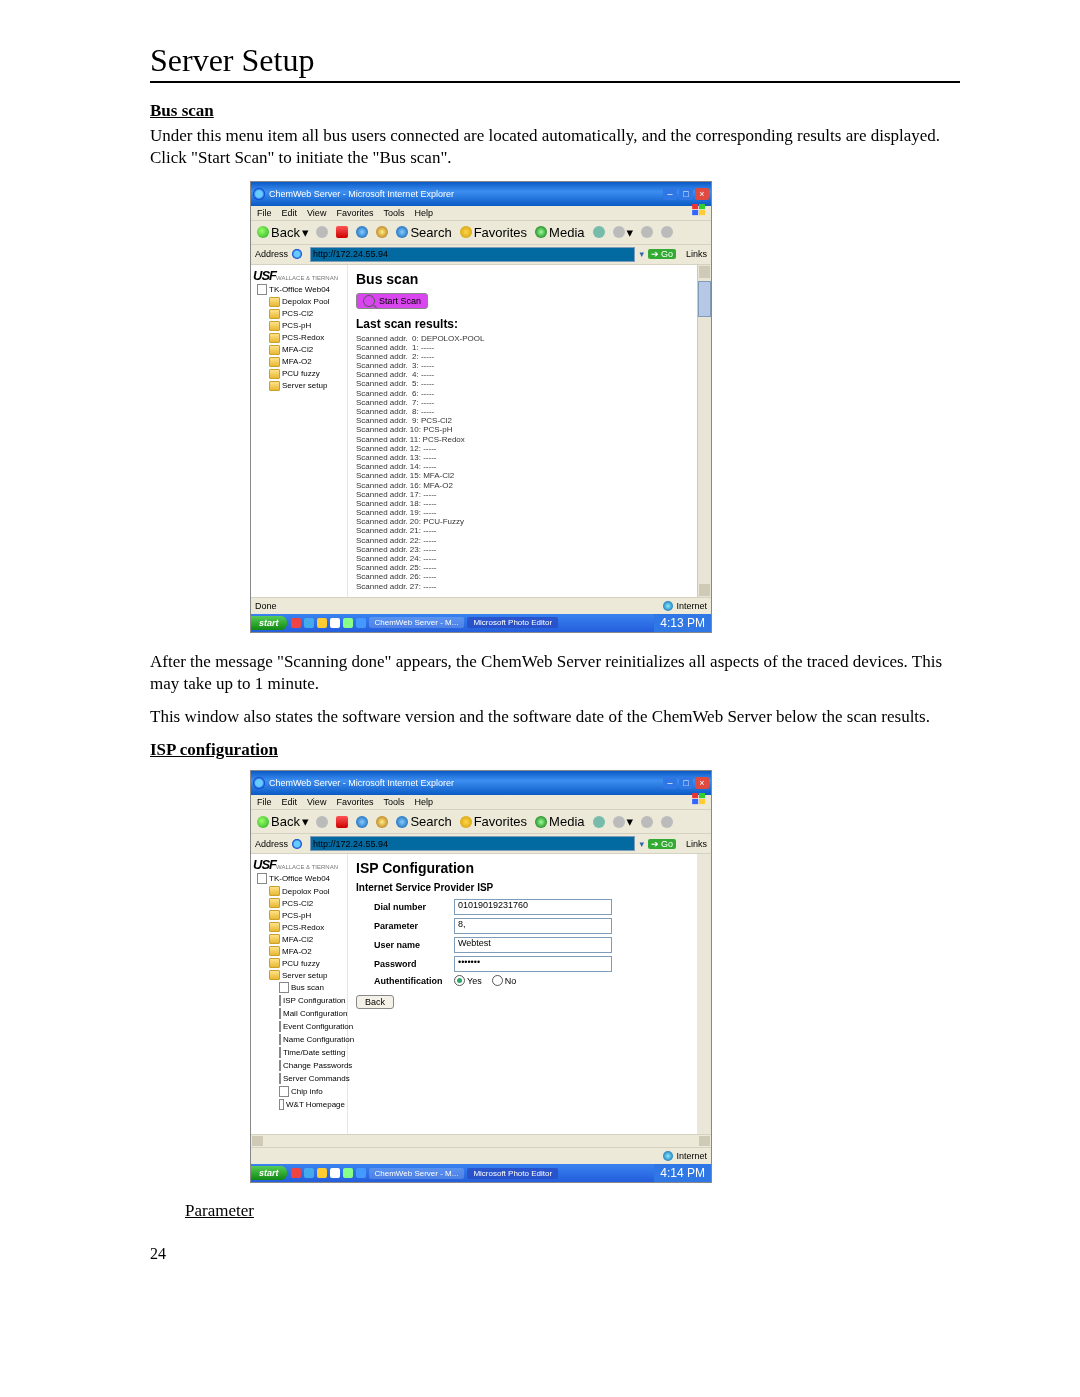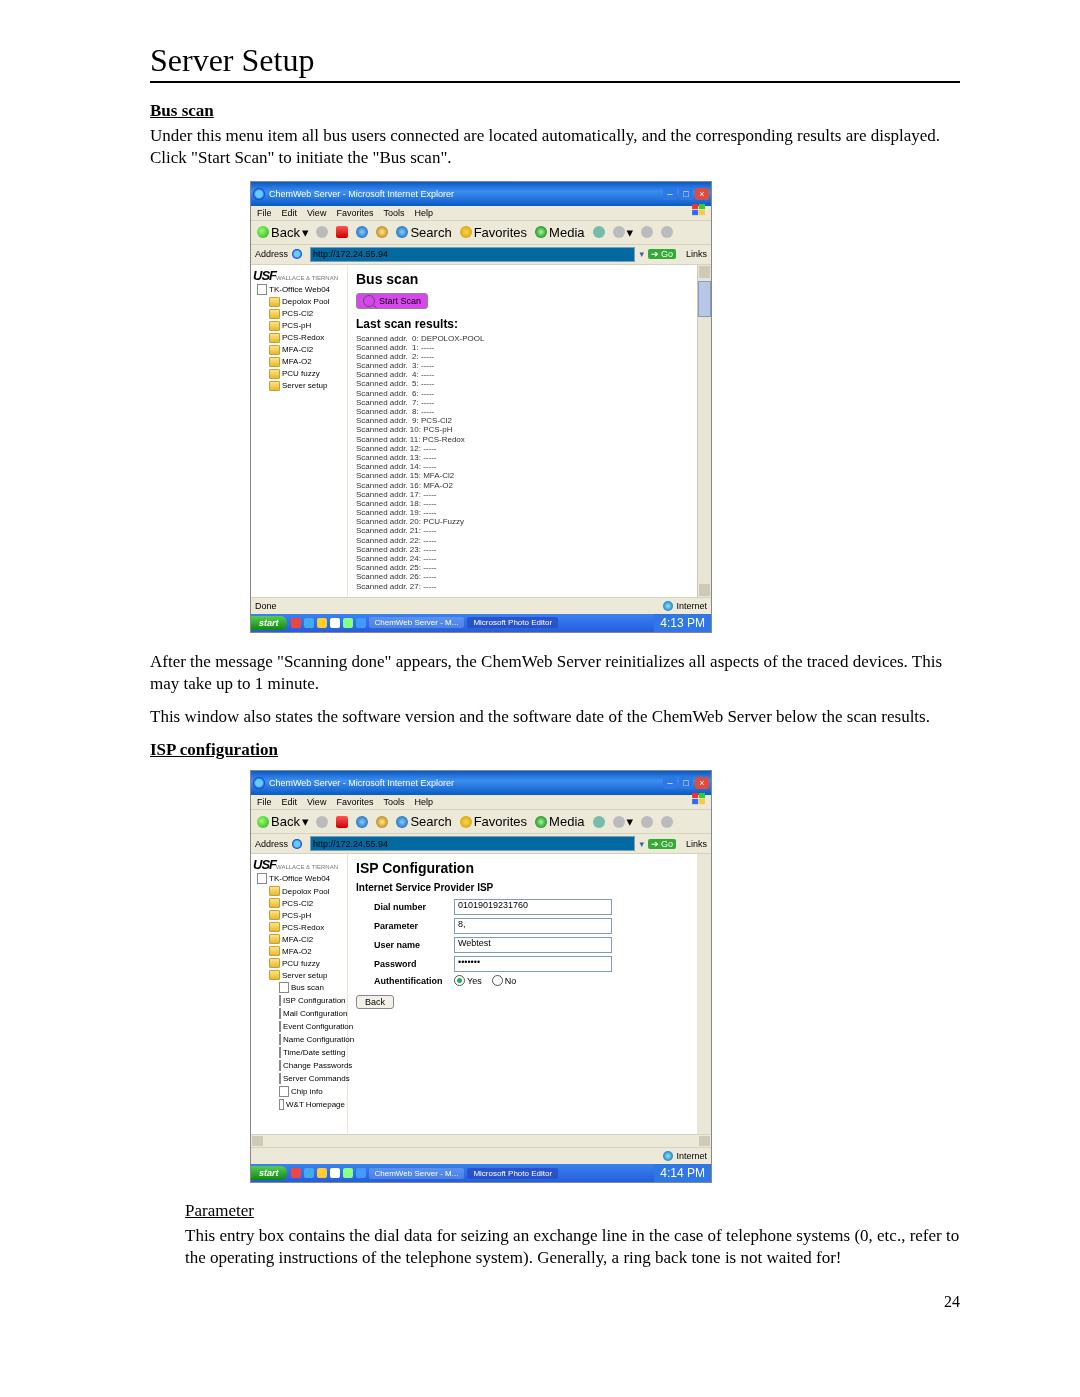--- a/index.html
+++ b/index.html
@@ -34,21 +34,21 @@
     font-size: 17px;
     text-decoration: underline;
     margin-left: 35px;
     margin-top: 16px;
     margin-bottom: 4px;
   }
   .indented {
     margin-left: 35px;
   }
   .page-num {
-    text-align: right;
+    text-align: left;
     font-size: 16px;
     margin-top: 24px;
   }
 
   
   .shot {
     width: 460px;
     margin: 10px 0 18px 100px;
     background: #ece9d8;
     border: 1px solid #888;
@@ -646,16 +646,15 @@
         <span style="background:#8f8"></span>
         <span style="background:#49f"></span>
       </span>
       <span class="tb-task">ChemWeb Server - M...</span>
       <span class="tb-task active">Microsoft Photo Editor</span>
       <span class="clock">4:14 PM</span>
     </div>
   </div>
 
   <div class="sub-heading">Parameter</div>
-  <div class="body-text indented">This entry box contains the dial data for seizing an exchange line in the case of telephone systems (0, etc., refer to the operating instructions of the telephone system). Generally, a ring back tone is not waited for!</div>
 
   <div class="page-num">24</div>
 </div>
 
 </body></html>

